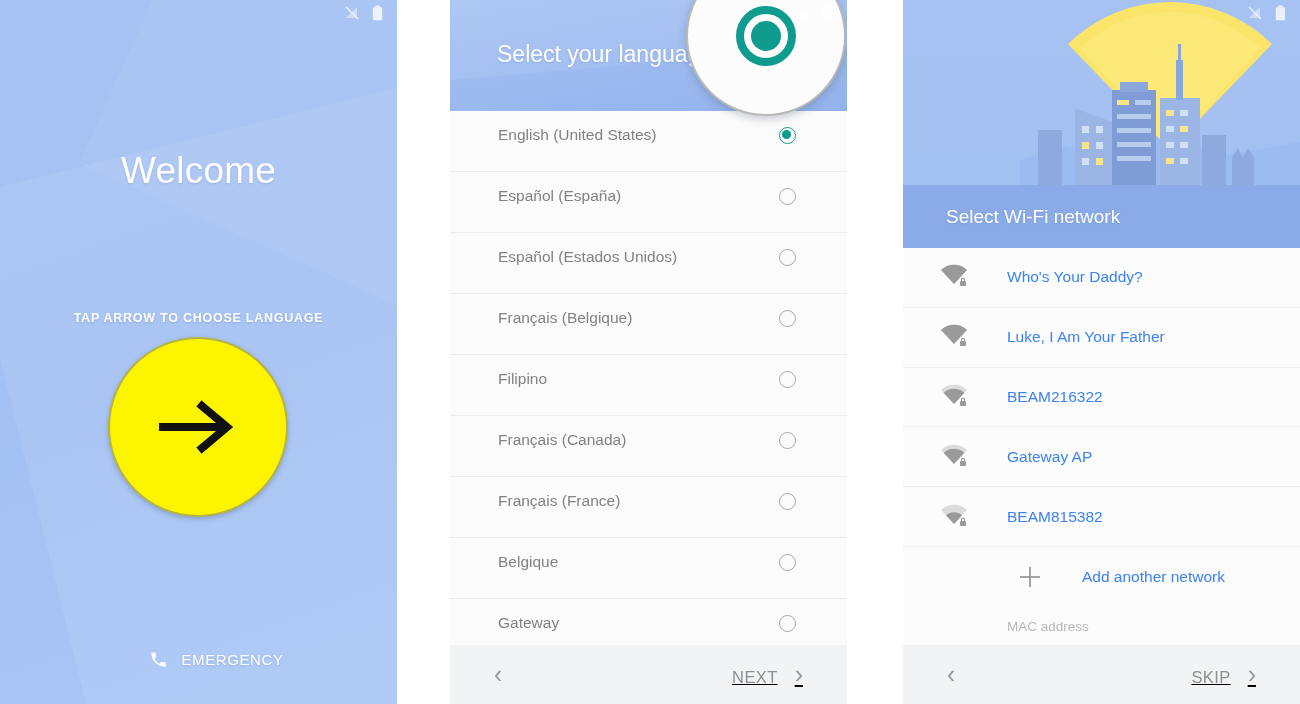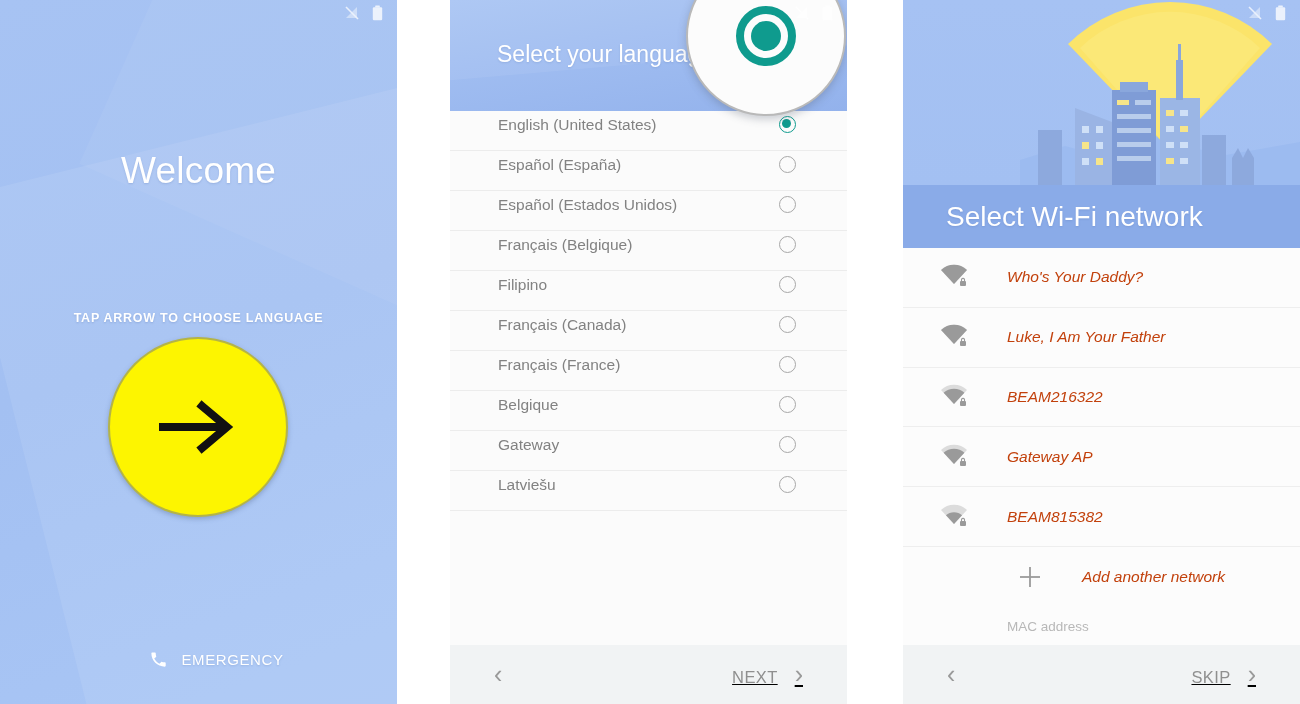--- a/index.html
+++ b/index.html
@@ -131,21 +131,21 @@
     text-shadow: 0 1px 2px rgba(80,110,170,.22);
   }
   .lang-body {
     position: absolute;
     top: 111px; left: 0; right: 0; bottom: 59px;
     background: #fbfbfb;
     overflow: hidden;
   }
   .lang-row {
     position: relative;
-    height: 40px;
+    height: 61px;
     display: flex;
     align-items: center;
     padding: 0 51px 12px 48px;
     border-bottom: 1px solid #ececec;
     cursor: pointer;
   }
   .lang-row:first-child { border-top: none; }
   .lang-label {
     flex: 1;
     color: #828282;
@@ -247,21 +247,21 @@
     position: absolute;
     top: 185px; left: 0; right: 0;
     height: 63px;
     background: #8aabe8;
     display: flex;
     align-items: center;
     padding-left: 43px;
   }
   .wifi-title {
     color: #ffffff;
-    font-size: 28px;
+    font-size: 19px;
     font-weight: 400;
     text-shadow: 0 1px 2px rgba(70,100,160,.2);
   }
   .wifi-body {
     position: absolute;
     top: 248px; left: 0; right: 0; bottom: 59px;
     background: #fcfcfc;
     overflow: hidden;
   }
   .wifi-row {
@@ -272,24 +272,23 @@
     cursor: pointer;
   }
   .wifi-ico-cell {
     width: 104px;
     display: flex;
     align-items: center;
     justify-content: center;
     flex: none;
   }
   .wifi-name {
-    color: #c2410c;
+    color: #3b82f6;
     font-size: 15.5px;
     white-space: nowrap;
-    font-style: italic;
   }
   .mac-note {
     padding: 12px 0 0 104px;
     color: #b8b8b8;
     font-size: 13.5px;
   }
 </style>
 </head>
 <body>
 

